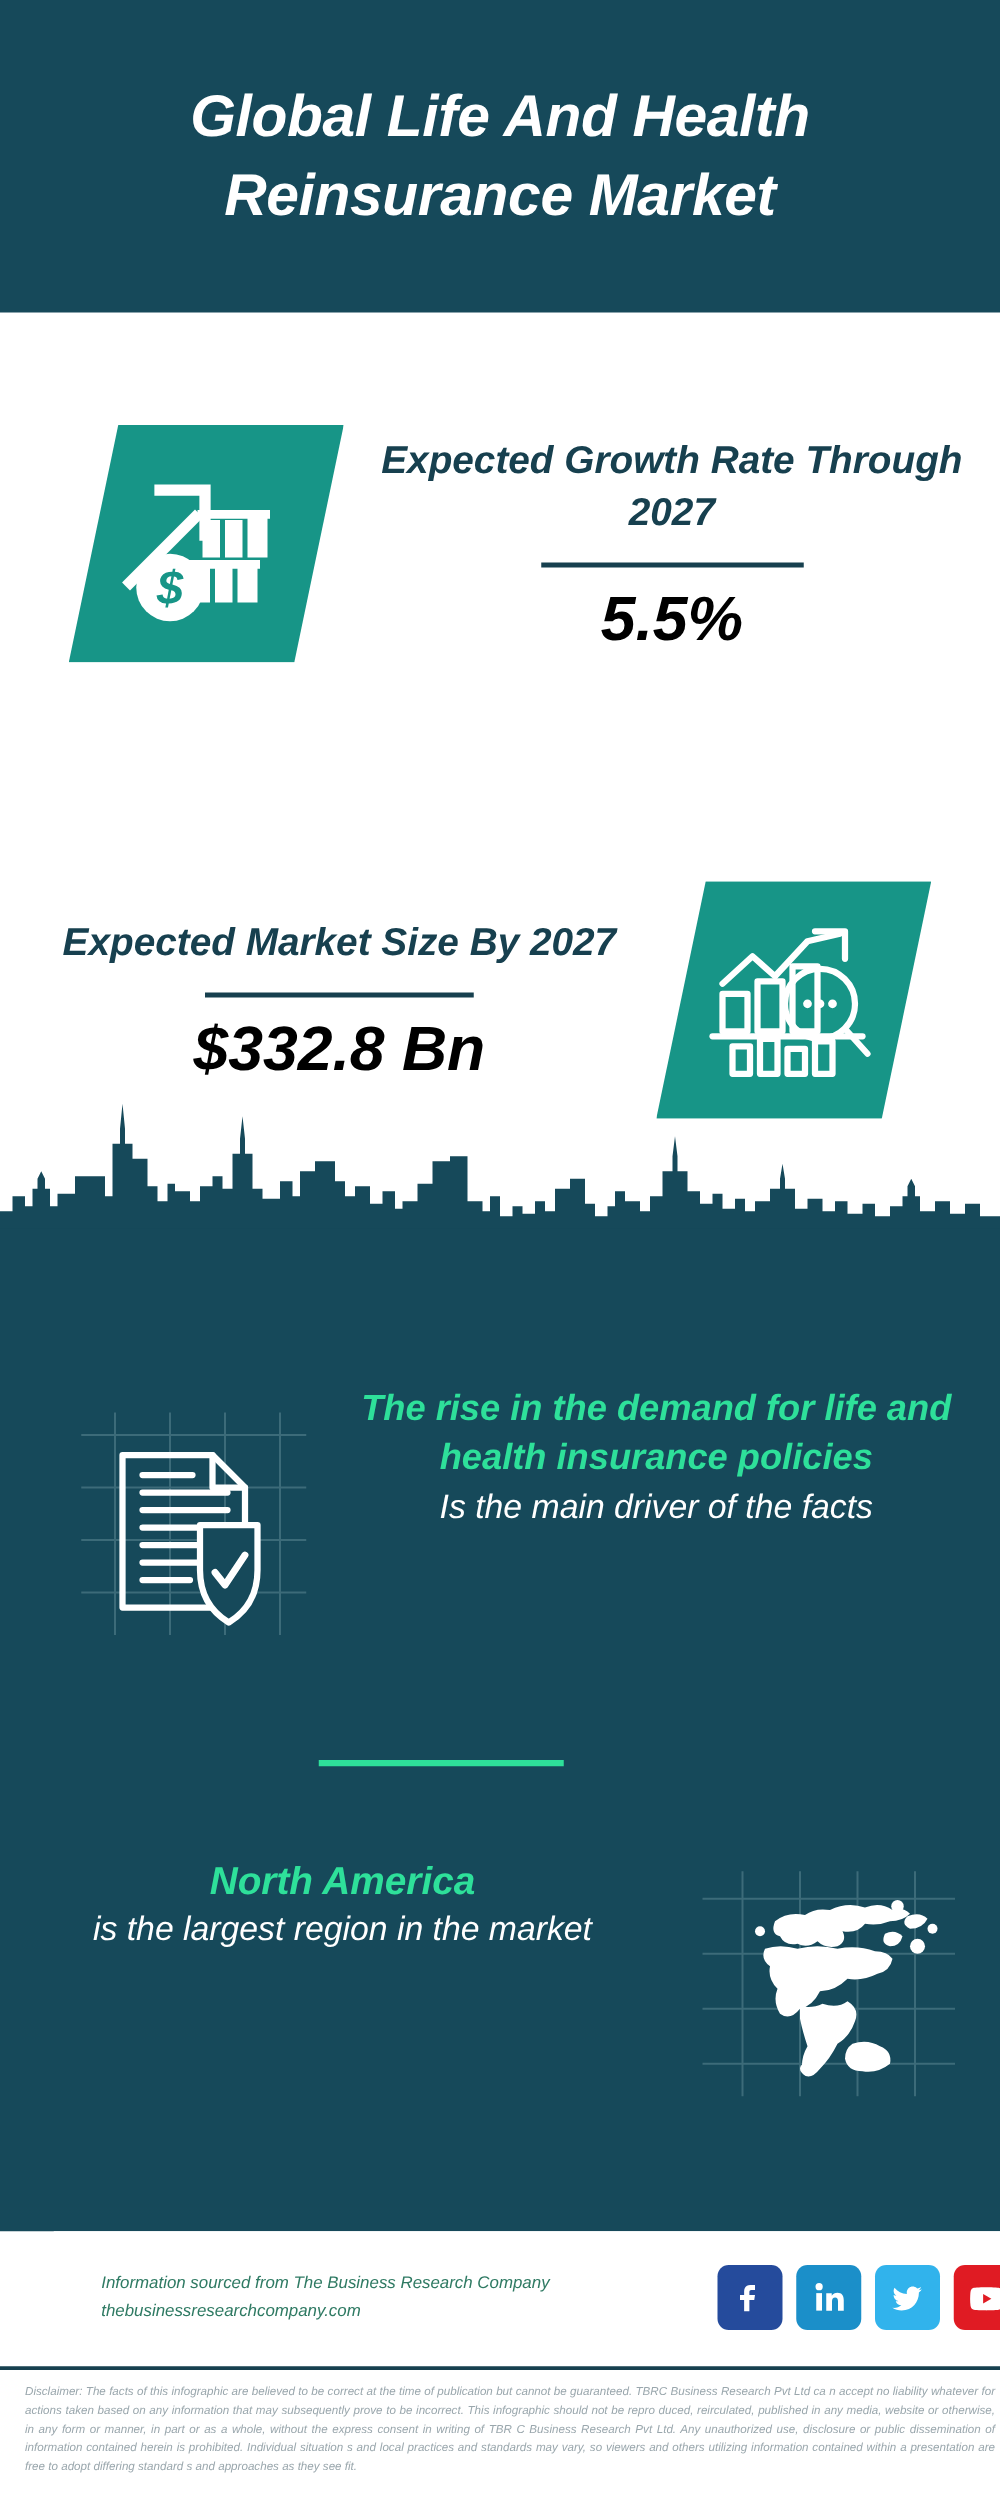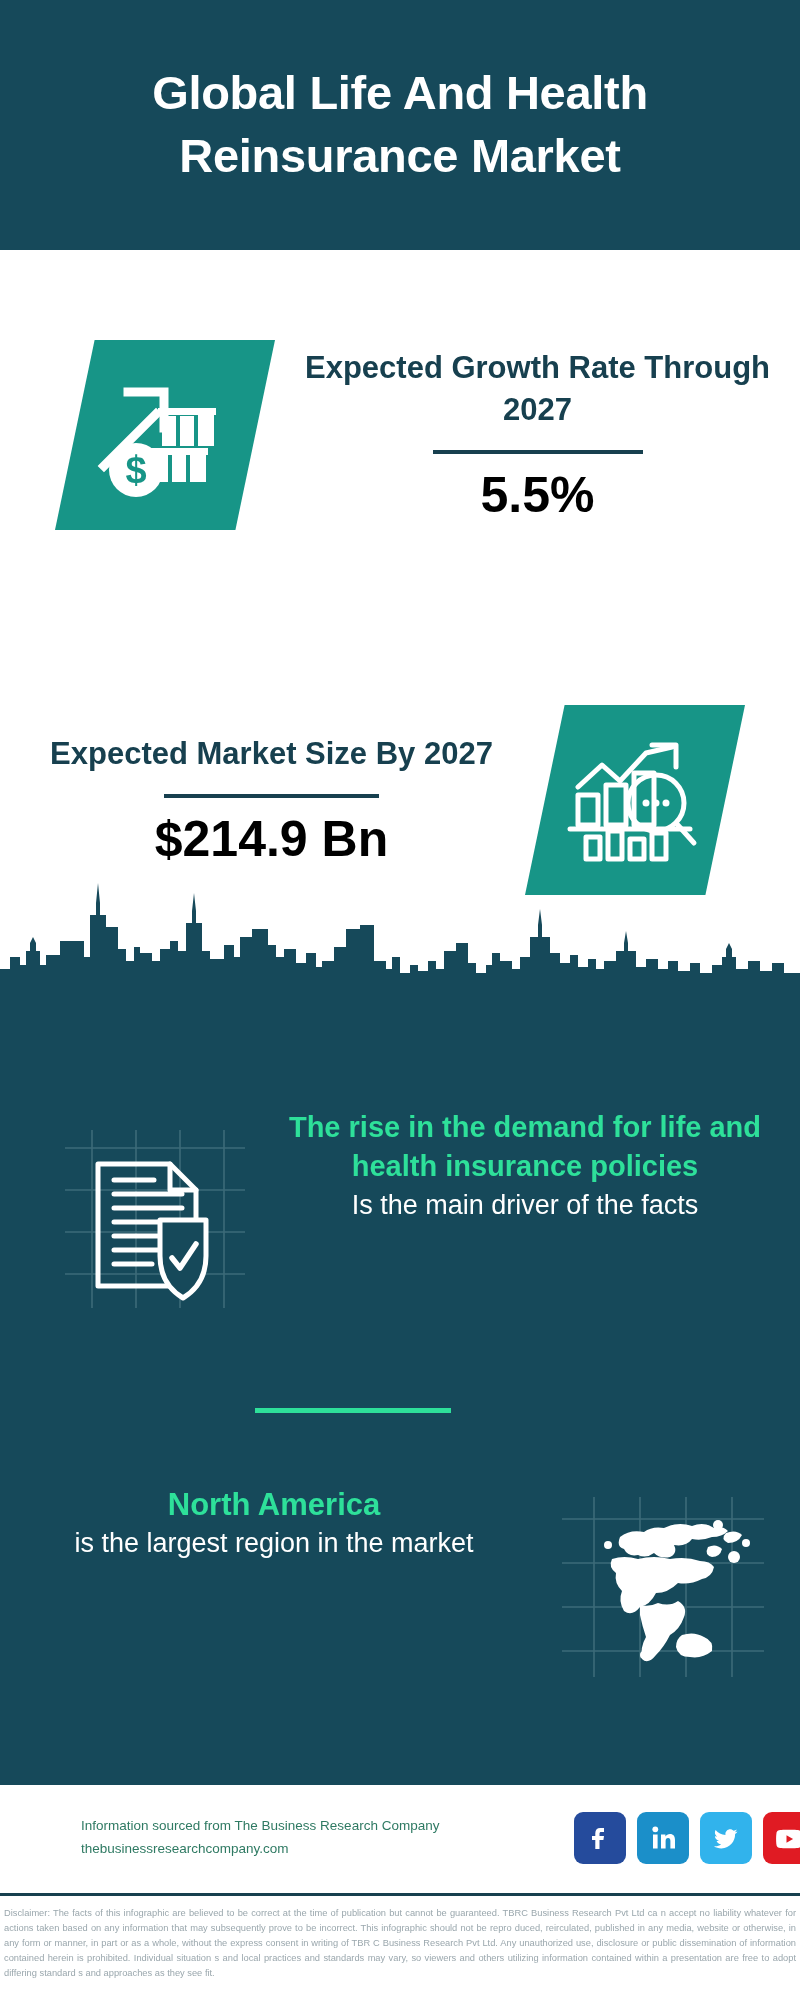--- a/index.html
+++ b/index.html
@@ -7,20 +7,21 @@
     width: 800px;
     background: #ffffff;
     font-family: "Liberation Sans", sans-serif;
   }
   .page {
     position: relative;
     width: 800px;
     height: 2000px;
     background: #ffffff;
     overflow: hidden;
+    font-style: italic;
   }
 
   
   .header {
     position: absolute;
     left: 0; top: 0;
     width: 800px; height: 250px;
     background: #16495a;
     display: flex;
     align-items: center;
@@ -232,21 +233,21 @@
     position: absolute;
     left: 0; top: 1893px;
     width: 800px; height: 3px;
     background: #17404f;
   }
 
   .disclaimer {
     position: absolute;
     left: 0; top: 1900px;
     width: 800px;
-    padding: 6px 4px 0 4px;
+    padding: 6px 4px 0 20px;
     color: #9aa7ad;
     font-size: 9.3px;
     line-height: 1.62;
     text-align: justify;
   }
 </style>
 </head>
 <body>
 
 <div class="page">
@@ -283,21 +284,21 @@
       <div class="stat-label">Expected Growth Rate Through 2027</div>
       <div class="rule-dark"></div>
       <div class="stat-value">5.5%</div>
     </div>
   </div>
 
   <div class="stat-two">
     <div class="stat-two-text">
       <div class="stat-label">Expected Market Size By 2027</div>
       <div class="rule-dark wide"></div>
-      <div class="stat-value">$214.9 Bn</div>
+      <div class="stat-value">$332.8 Bn</div>
     </div>
     <div class="para-right">
       <div class="para-shape"></div>
       <div class="para-icon">
         <svg width="150" height="135" viewBox="0 0 150 135">
           <g fill="none" stroke="#ffffff" stroke-width="5" stroke-linecap="round" stroke-linejoin="round">
             <path d="M18 54 L42 32 L60 48 L86 20 L112 14"></path>
             <path d="M92 12 L116 12 L116 34"></path>
             <rect x="18" y="62" width="20" height="30"></rect>
             <rect x="46" y="52" width="20" height="40"></rect>

